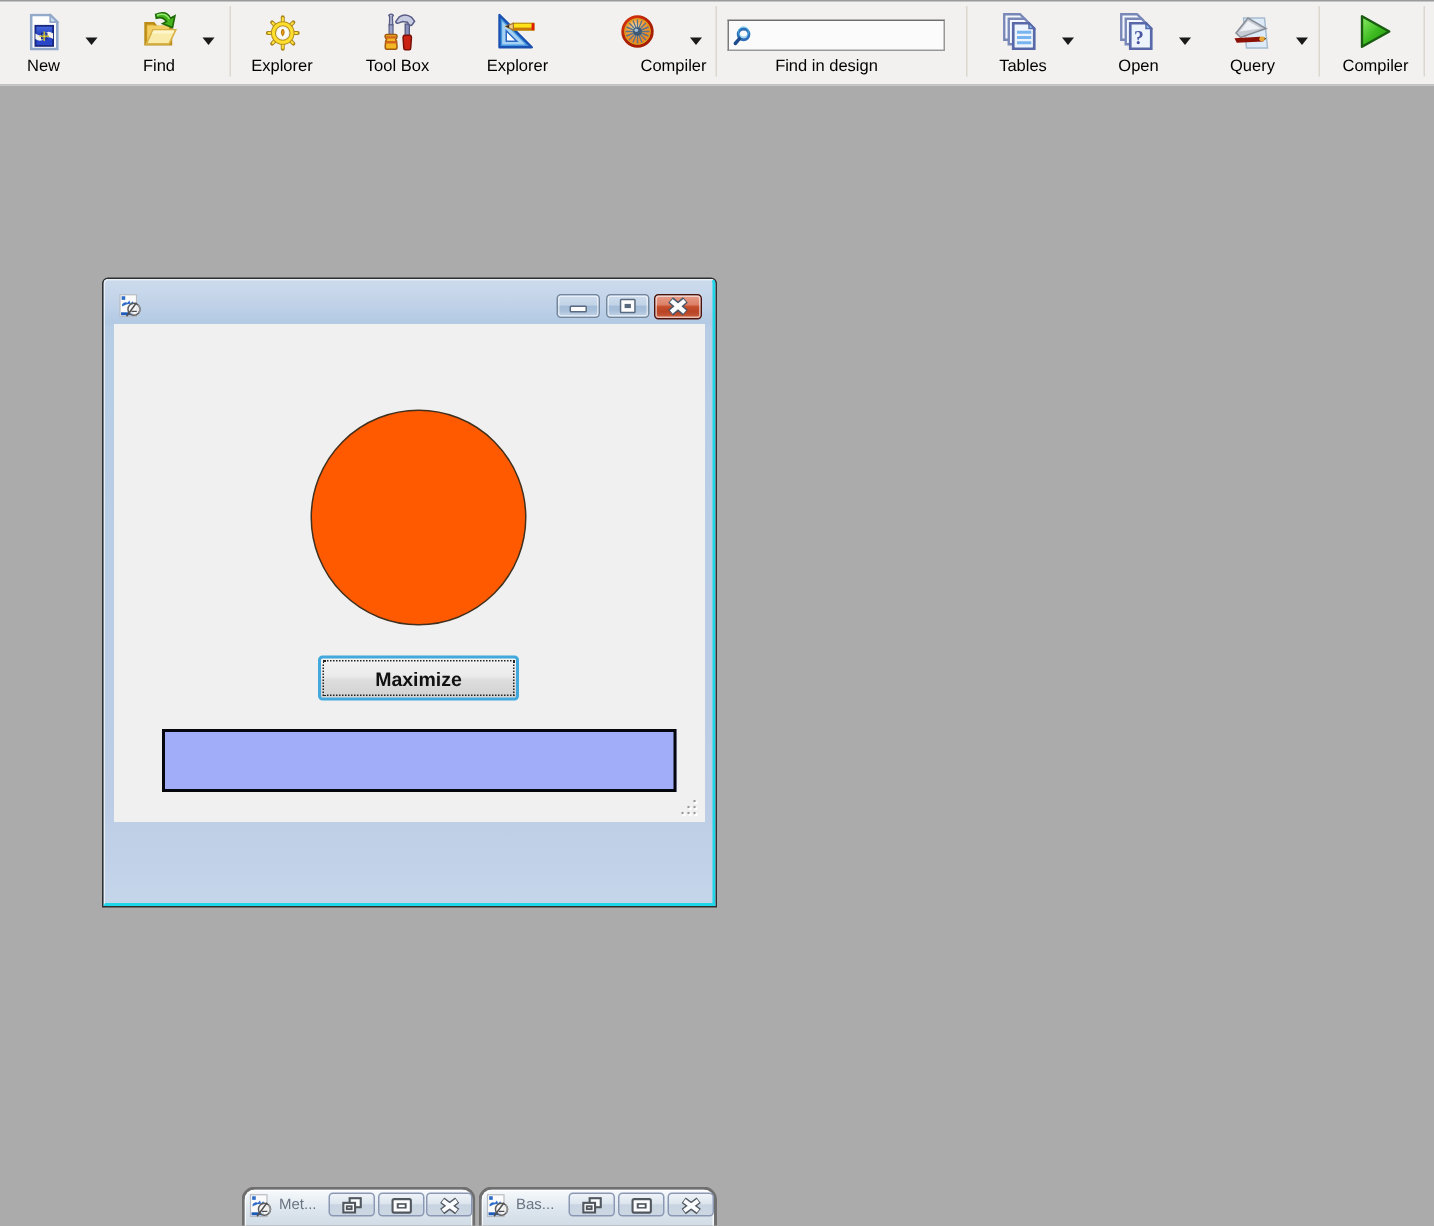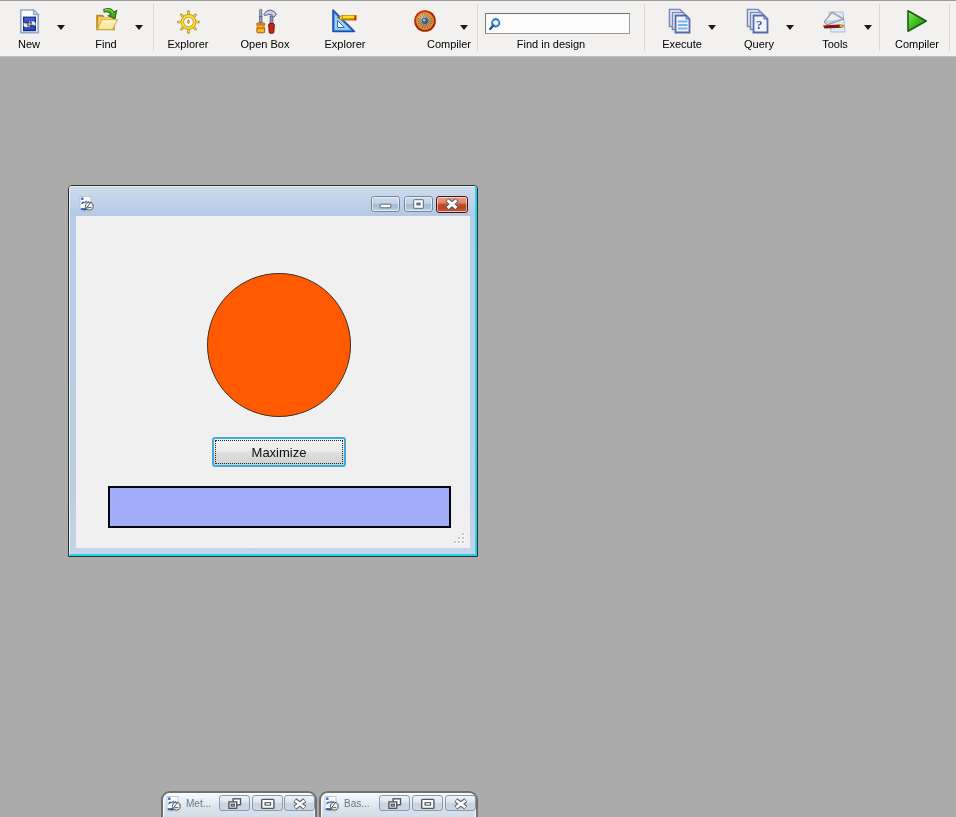--- a/index.html
+++ b/index.html
@@ -7,22 +7,22 @@
 body { font-family:"Liberation Sans", sans-serif; background:#ababab; position:relative; }
 #toolbar { position:absolute; left:0; top:0; width:956px; height:57px;
   background:#f2f1f0; border-top:1px solid #9a9a9a; border-bottom:1px solid #c2c1c0; }
 .tlabel { position:absolute; top:37px; height:13px; line-height:13px; font-size:11px; color:#000; text-align:center; transform:translateX(-50%); white-space:nowrap; }
 .sep { position:absolute; top:3px; height:47px; width:1px; background:#dcd7cf; }
 .darr { position:absolute; width:0; height:0; border-left:4px solid transparent; border-right:4px solid transparent; border-top:5px solid #1a1a1a; }
 .ticon { position:absolute; }
 #workspace { position:absolute; left:0; top:58px; width:956px; height:759px; background:#ababab; }
 
 
-#win { position:absolute; left:68px; top:185px; width:410px; height:372px;
-  border:1px solid #2e2e2e; border-radius:4px 4px 0 0; background:#bdd2e9; }
+#win { position:absolute; left:68px; top:185px; width:410px; height:420px;
+  border:1px solid #2e2e2e; border-radius:4px 4px 0 0; background:#bdd2e9;font-weight:bold; }
 #winframe { position:absolute; left:0; top:0; right:0; bottom:0;
   border-left:1px solid #e9f0f8; border-top:1px solid #e9f0f8;
   border-right:2px solid #1fd7e9; border-bottom:2px solid #1fd7e9;
   border-radius:3px 3px 0 0;
   background:linear-gradient(#ccdaec 0px, #c6d6ea 10px, #b3cae4 28px, #b7cde6 31px, #bccde5 85%, #c5d6eb 100%); }
 .capbtn { position:absolute; top:10px; height:16px; border-radius:3px; }
 #btnmin { left:302px; width:29px; border:1px solid #74889d;
   background:linear-gradient(#cfdded 0%, #c2d3e7 46%, #a3bcd8 50%, #a9c0da 72%, #bdd0e6 94%, #cddcee 100%); }
 #btnmax { left:335px; width:29px; border:1px solid #74889d;
   background:linear-gradient(#cfdded 0%, #c2d3e7 46%, #a3bcd8 50%, #a9c0da 72%, #bdd0e6 94%, #cddcee 100%); }
@@ -49,27 +49,27 @@
 .mbtn { position:absolute; top:1.5px; width:31px; height:16px; border:1px solid #8b98b4; border-radius:3px;
   background:linear-gradient(#eef3f8 0%, #dde5ee 45%, #c8d4e1 52%, #ccd7e3 100%); }
 .mbtn svg { position:absolute; left:0; top:0; }
 </style>
 </head>
 <body>
 <div id="toolbar">
   <span class="tlabel" style="left:29px;text-align:right;">New</span>
   <span class="tlabel" style="left:106px;">Find</span>
   <span class="tlabel" style="left:188px;">Explorer</span>
-  <span class="tlabel" style="left:265px;">Open Box</span>
+  <span class="tlabel" style="left:265px;">Tool Box</span>
   <span class="tlabel" style="left:345px;">Explorer</span>
   <span class="tlabel" style="left:449px;">Compiler</span>
   <span class="tlabel" style="left:551px;">Find in design</span>
-  <span class="tlabel" style="left:682px;">Execute</span>
-  <span class="tlabel" style="left:759px;">Query</span>
-  <span class="tlabel" style="left:835px;">Tools</span>
+  <span class="tlabel" style="left:682px;">Tables</span>
+  <span class="tlabel" style="left:759px;">Open</span>
+  <span class="tlabel" style="left:835px;">Query</span>
   <span class="tlabel" style="left:917px;">Compiler</span>
   <div class="sep" style="left:153px;"></div>
   <div class="sep" style="left:477px;"></div>
   <div class="sep" style="left:644px;"></div>
   <div class="sep" style="left:879px;"></div>
   <div class="sep" style="left:949px;"></div>
   <div class="darr" style="left:57px; top:24px;"></div>
   <div class="darr" style="left:135px; top:24px;"></div>
   <div class="darr" style="left:460px; top:24px;"></div>
   <div class="darr" style="left:708px; top:24px;"></div>

